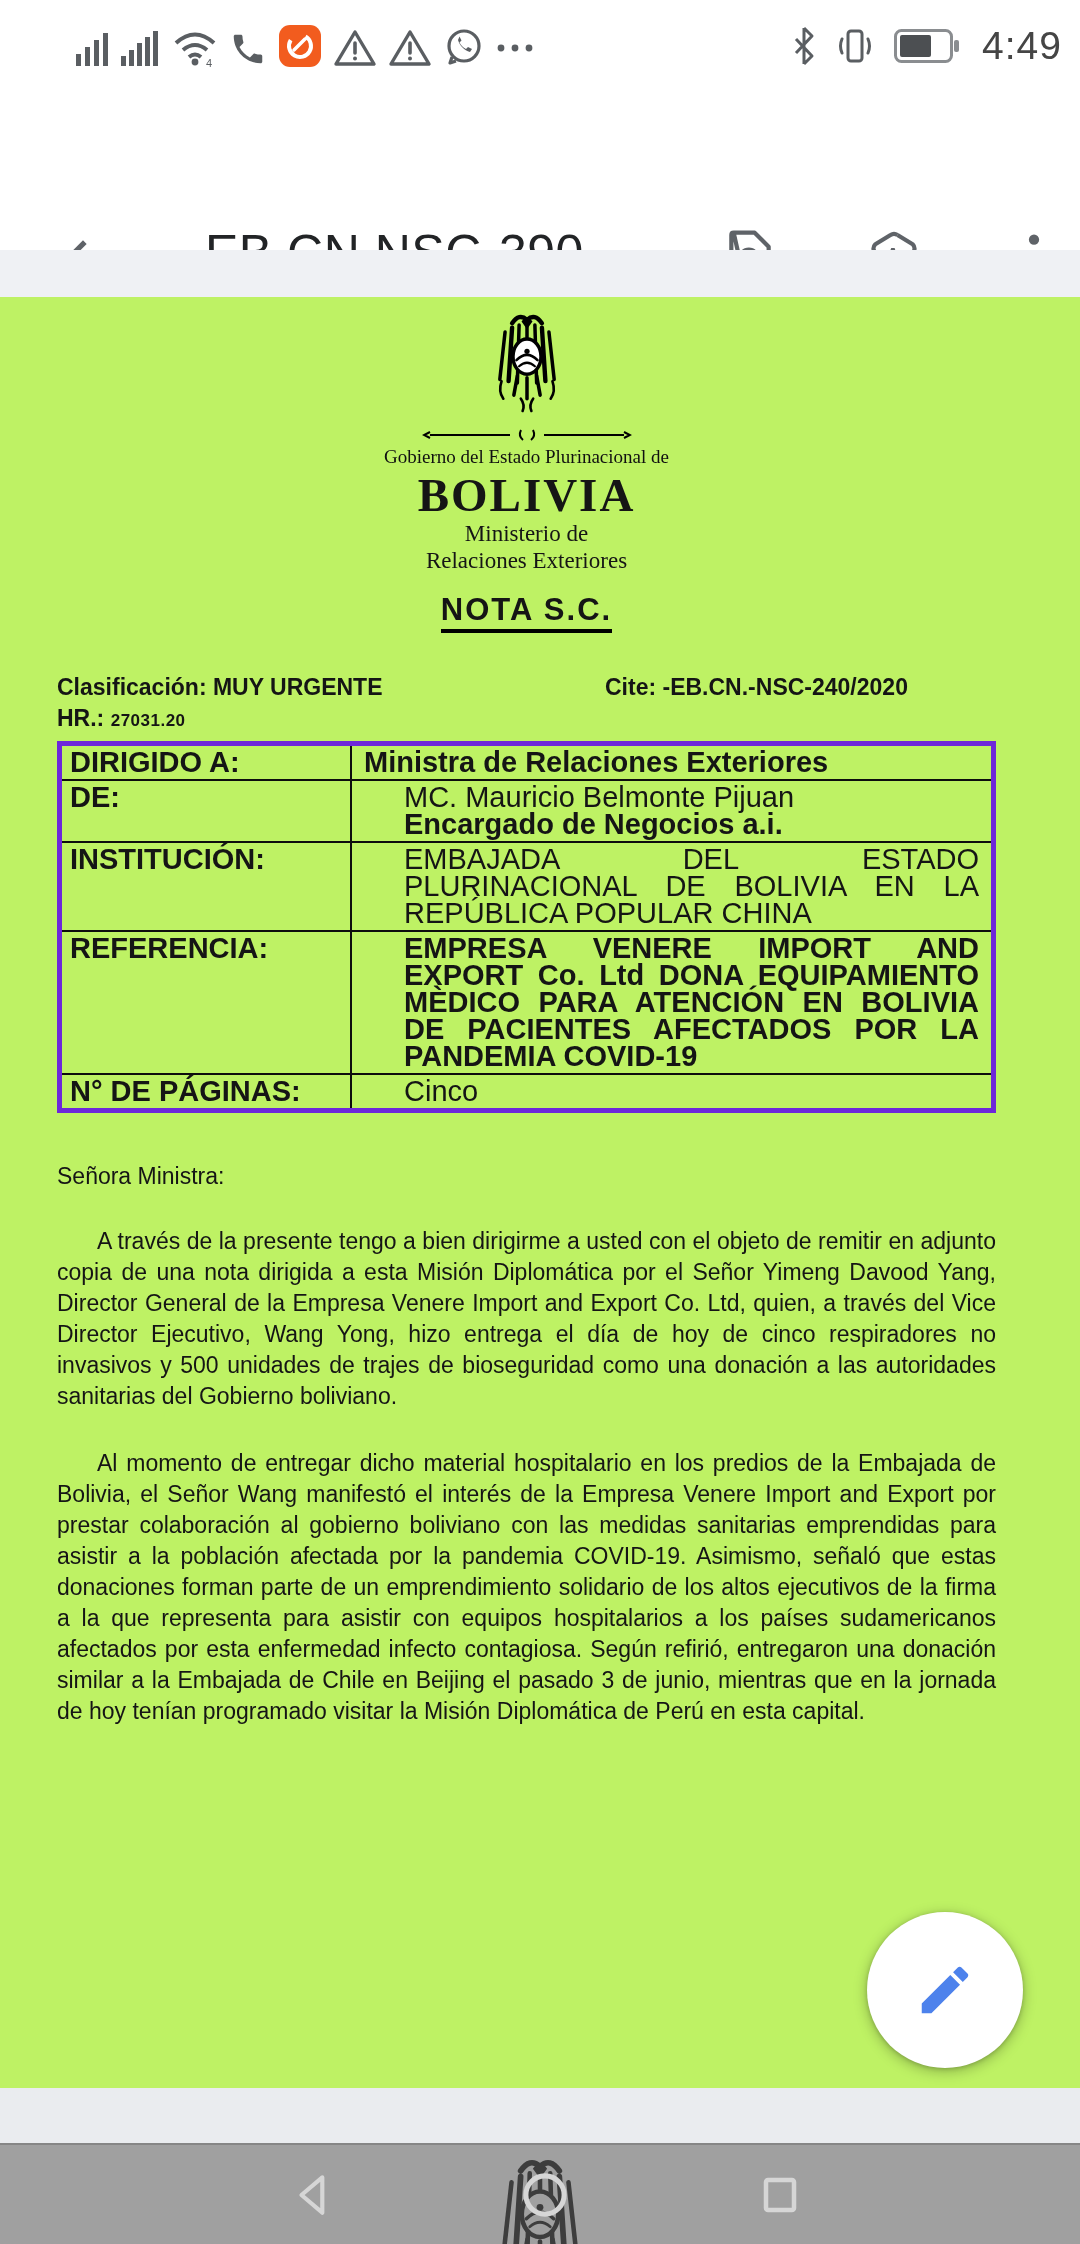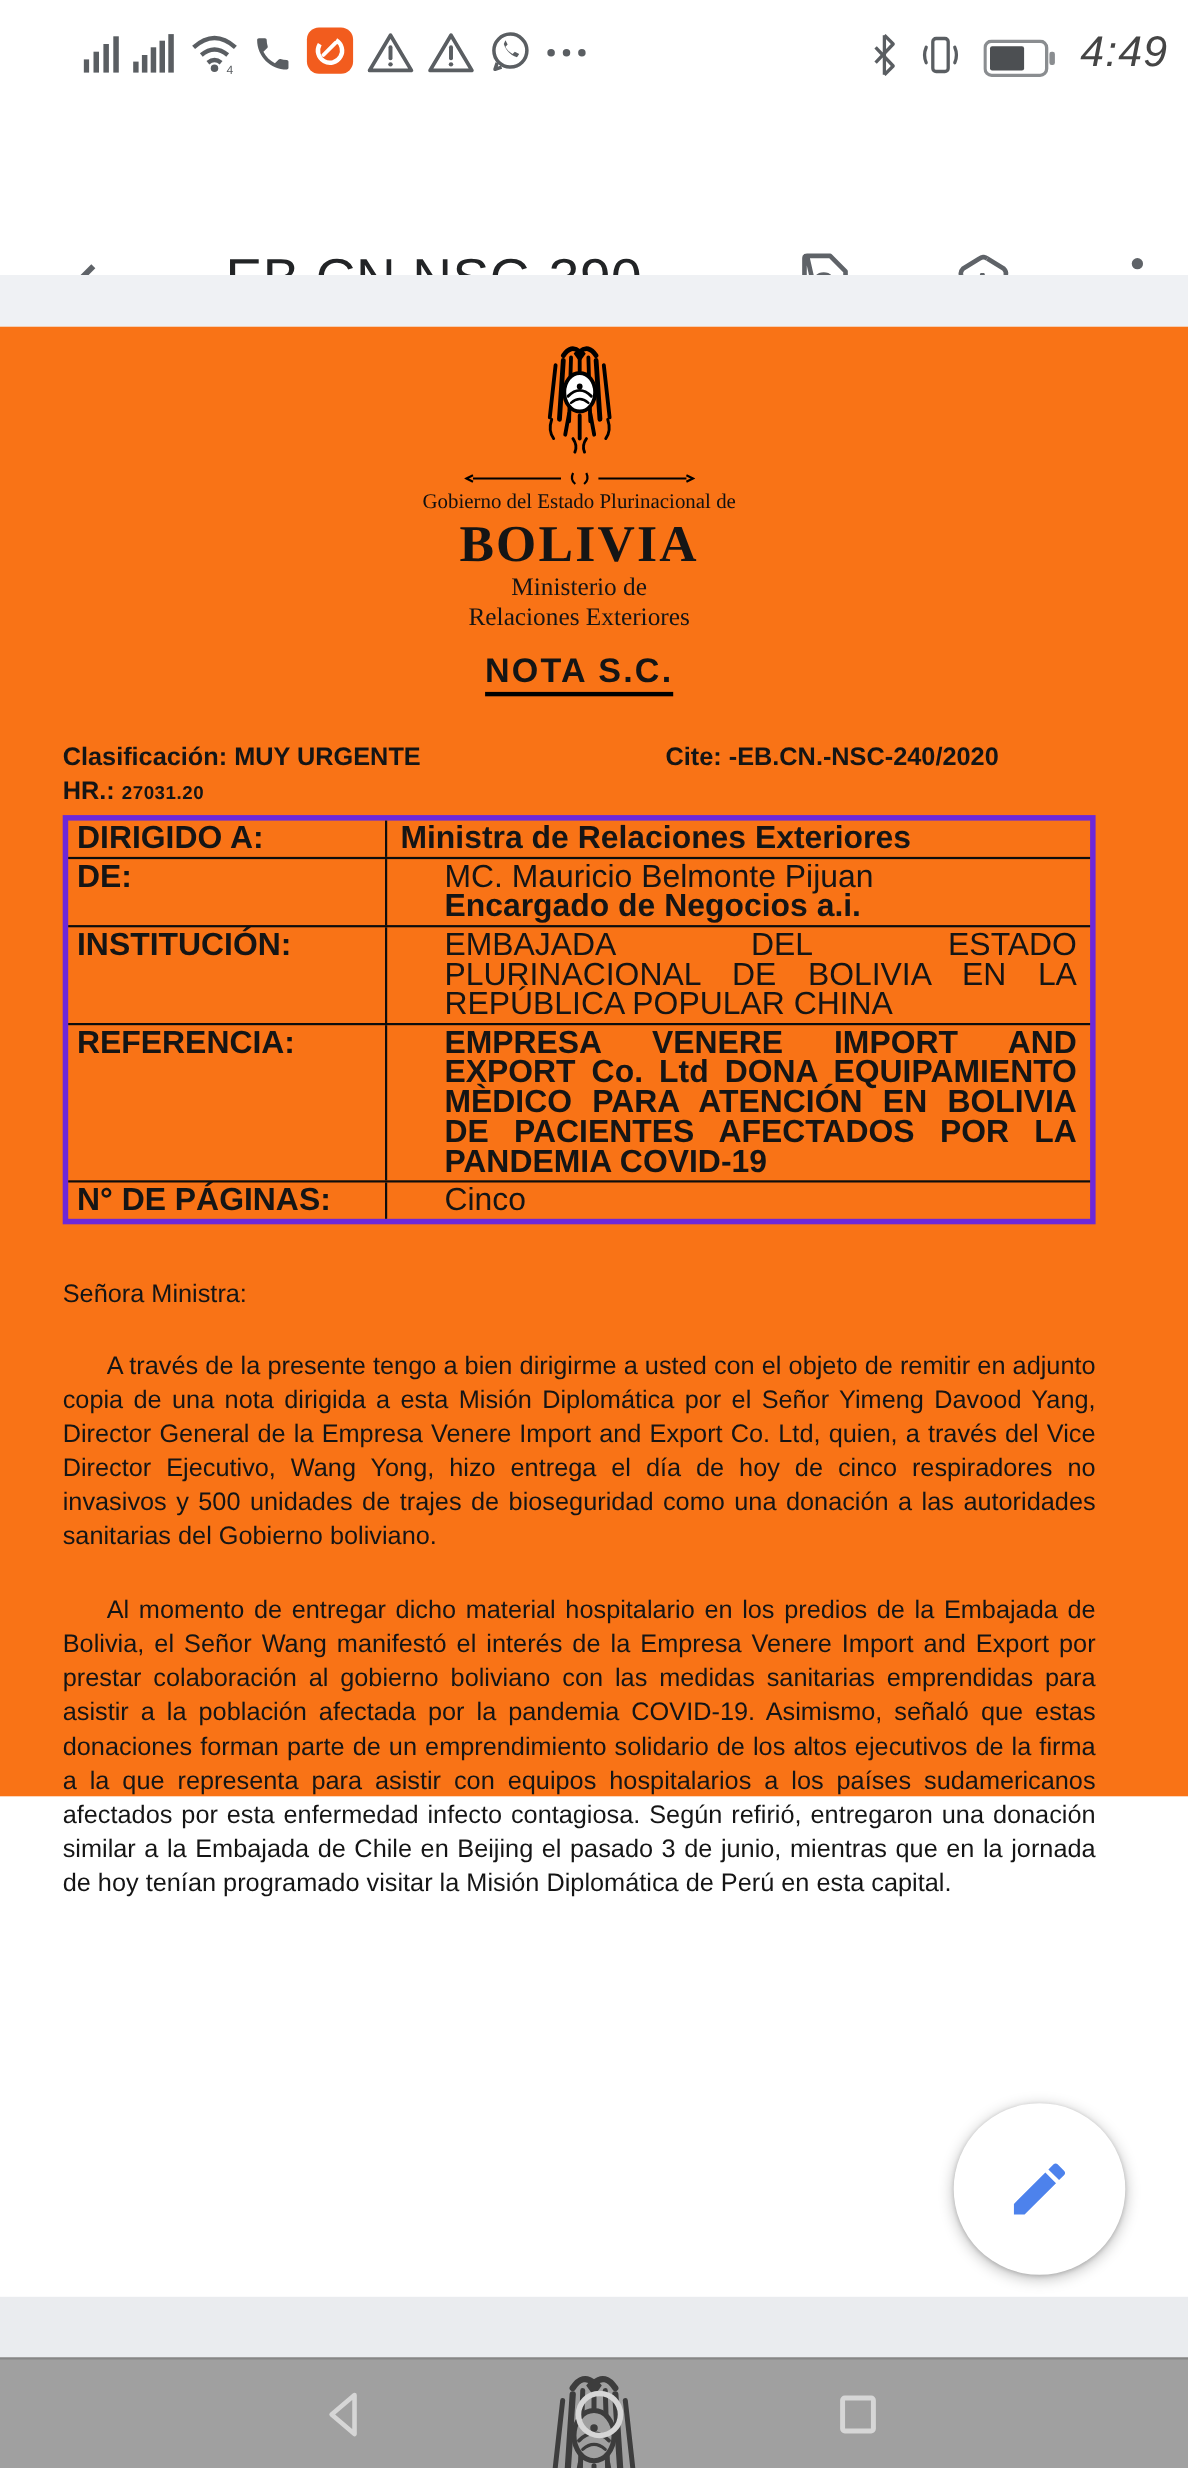--- a/index.html
+++ b/index.html
@@ -2,39 +2,39 @@
 <html><head>
 <meta charset="utf-8">
 <style>
   html,body{margin:0;padding:0;background:#444;}
   .screen{position:relative;width:1080px;height:2244px;background:#ffffff;overflow:hidden;
           font-family:"Liberation Sans",sans-serif;color:#1a1a1a;}
 
   
   .status-bar{position:absolute;top:0;left:0;width:1080px;height:90px;background:#fff;}
   .st-left{position:absolute;left:76px;top:24px;height:44px;display:flex;align-items:flex-end;gap:11px;}
-  .st-right{position:absolute;right:18px;top:22px;height:48px;display:flex;align-items:flex-end;gap:22px;font-style:italic;}
+  .st-right{position:absolute;right:18px;top:22px;height:48px;display:flex;align-items:center;gap:22px;}
   .st-ic{display:block;}
   .time{font-size:39px;color:#454545;letter-spacing:1px;}
 
   
   .app-bar{position:absolute;top:90px;left:0;width:1080px;height:160px;background:#fff;}
   .back-btn{position:absolute;left:52px;top:140px;width:62px;height:62px;}
   .title{position:absolute;left:205px;top:134px;font-size:50px;color:#222426;letter-spacing:0.5px;white-space:nowrap;}
   .ab-ic{position:absolute;top:138px;width:56px;height:56px;}
   .ic-find{left:722px;}
   .ic-annot{left:866px;}
   .ic-more{left:1006px;}
 
   
   .page-sep{position:absolute;top:250px;left:0;width:1080px;height:47px;background:#eff1f4;}
   .page-sep2{position:absolute;top:2088px;left:0;width:1080px;height:55px;background:#eaecef;}
 
   
-  .page{position:absolute;top:297px;left:0;width:1080px;height:1336px;background:#f97316;
+  .page{position:absolute;top:297px;left:0;width:1080px;height:1791px;background:#bef264;
         padding:14px 84px 0 57px;box-sizing:border-box;color:#151515;}
   .letterhead{text-align:center;font-family:"Liberation Serif",serif;}
   .emblem{display:block;margin:0 auto;width:82px;height:114px;}
   .rule{display:block;margin:3px auto 0;width:210px;height:14px;}
   .gov-line{font-size:19px;margin-top:4px;color:#101010;}
   .country{font-size:47px;font-weight:bold;letter-spacing:2px;line-height:50px;margin-top:2px;}
   .ministry{font-size:23px;line-height:27px;}
   .nota{text-align:center;margin-top:18px;}
   .nota span{font-family:"Liberation Sans",sans-serif;font-size:31px;font-weight:bold;letter-spacing:2px;
              border-bottom:4px solid #000;padding-bottom:2px;}

